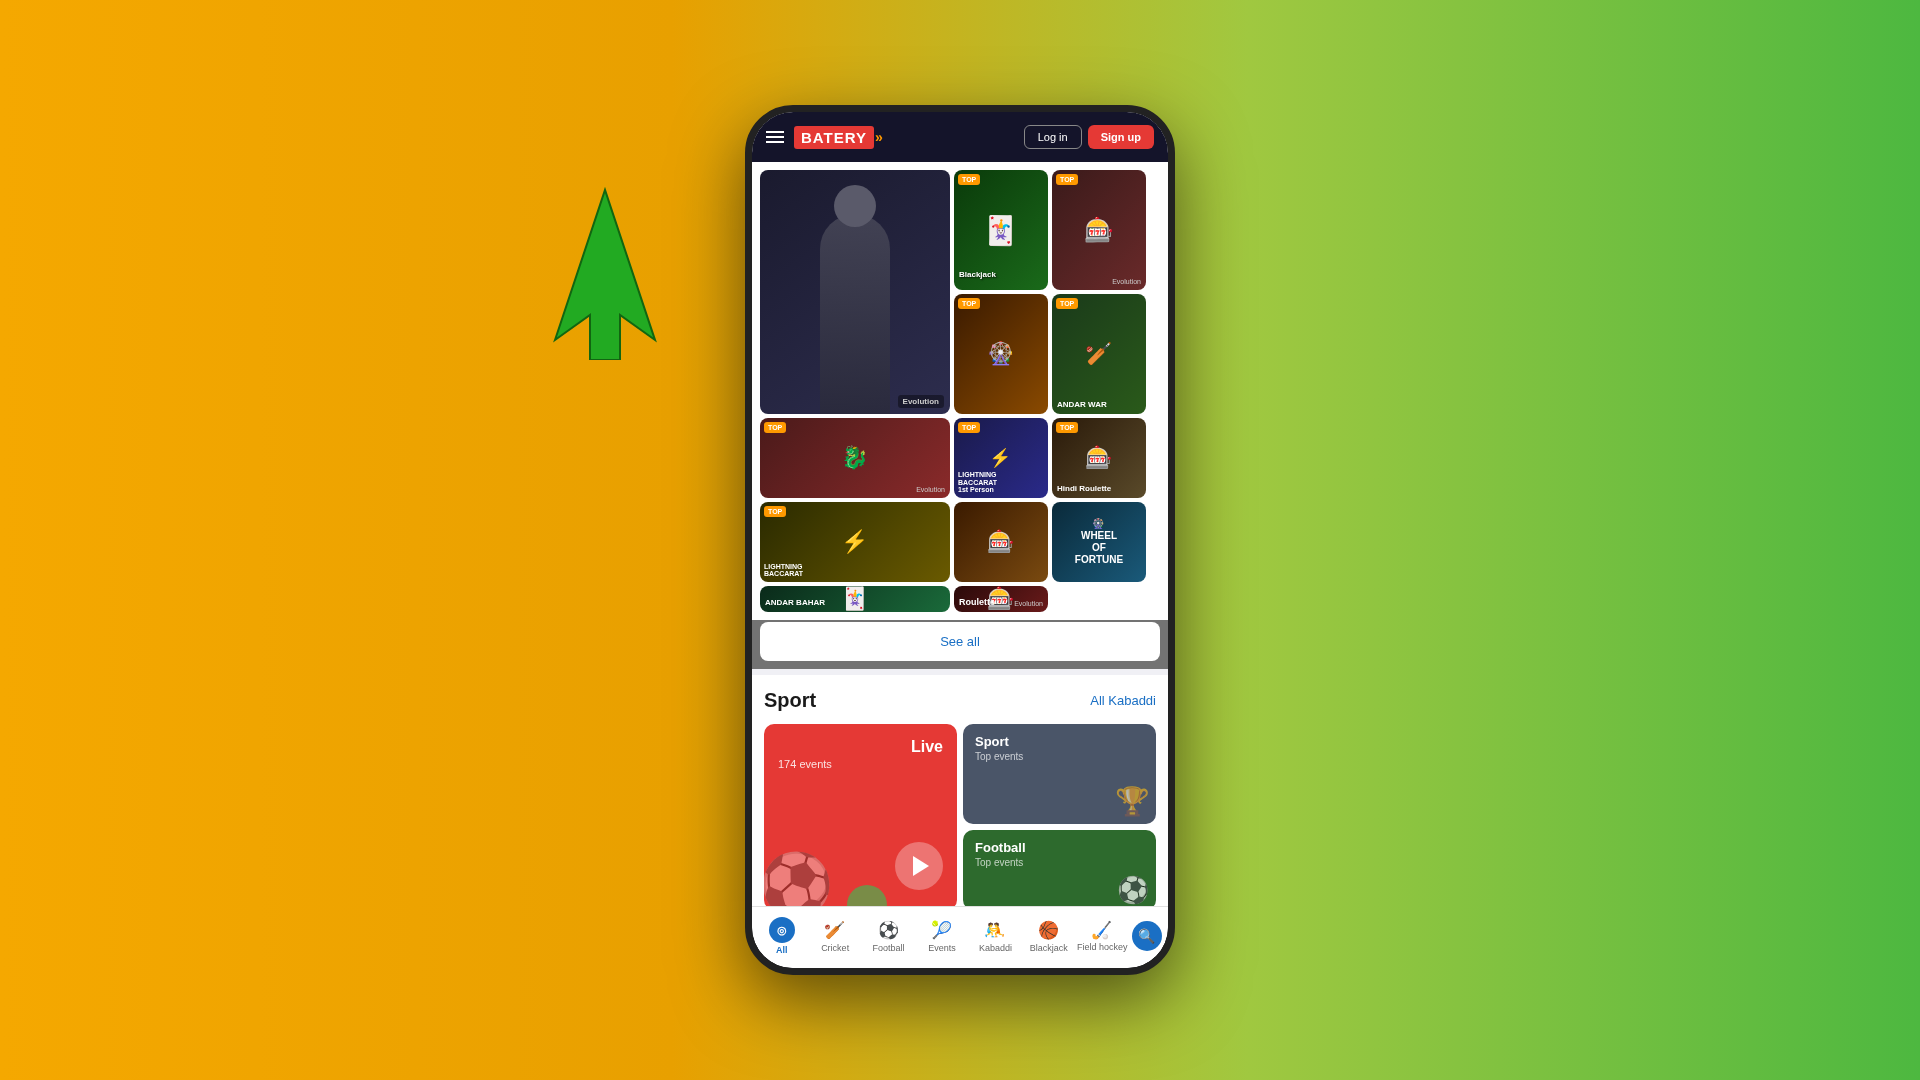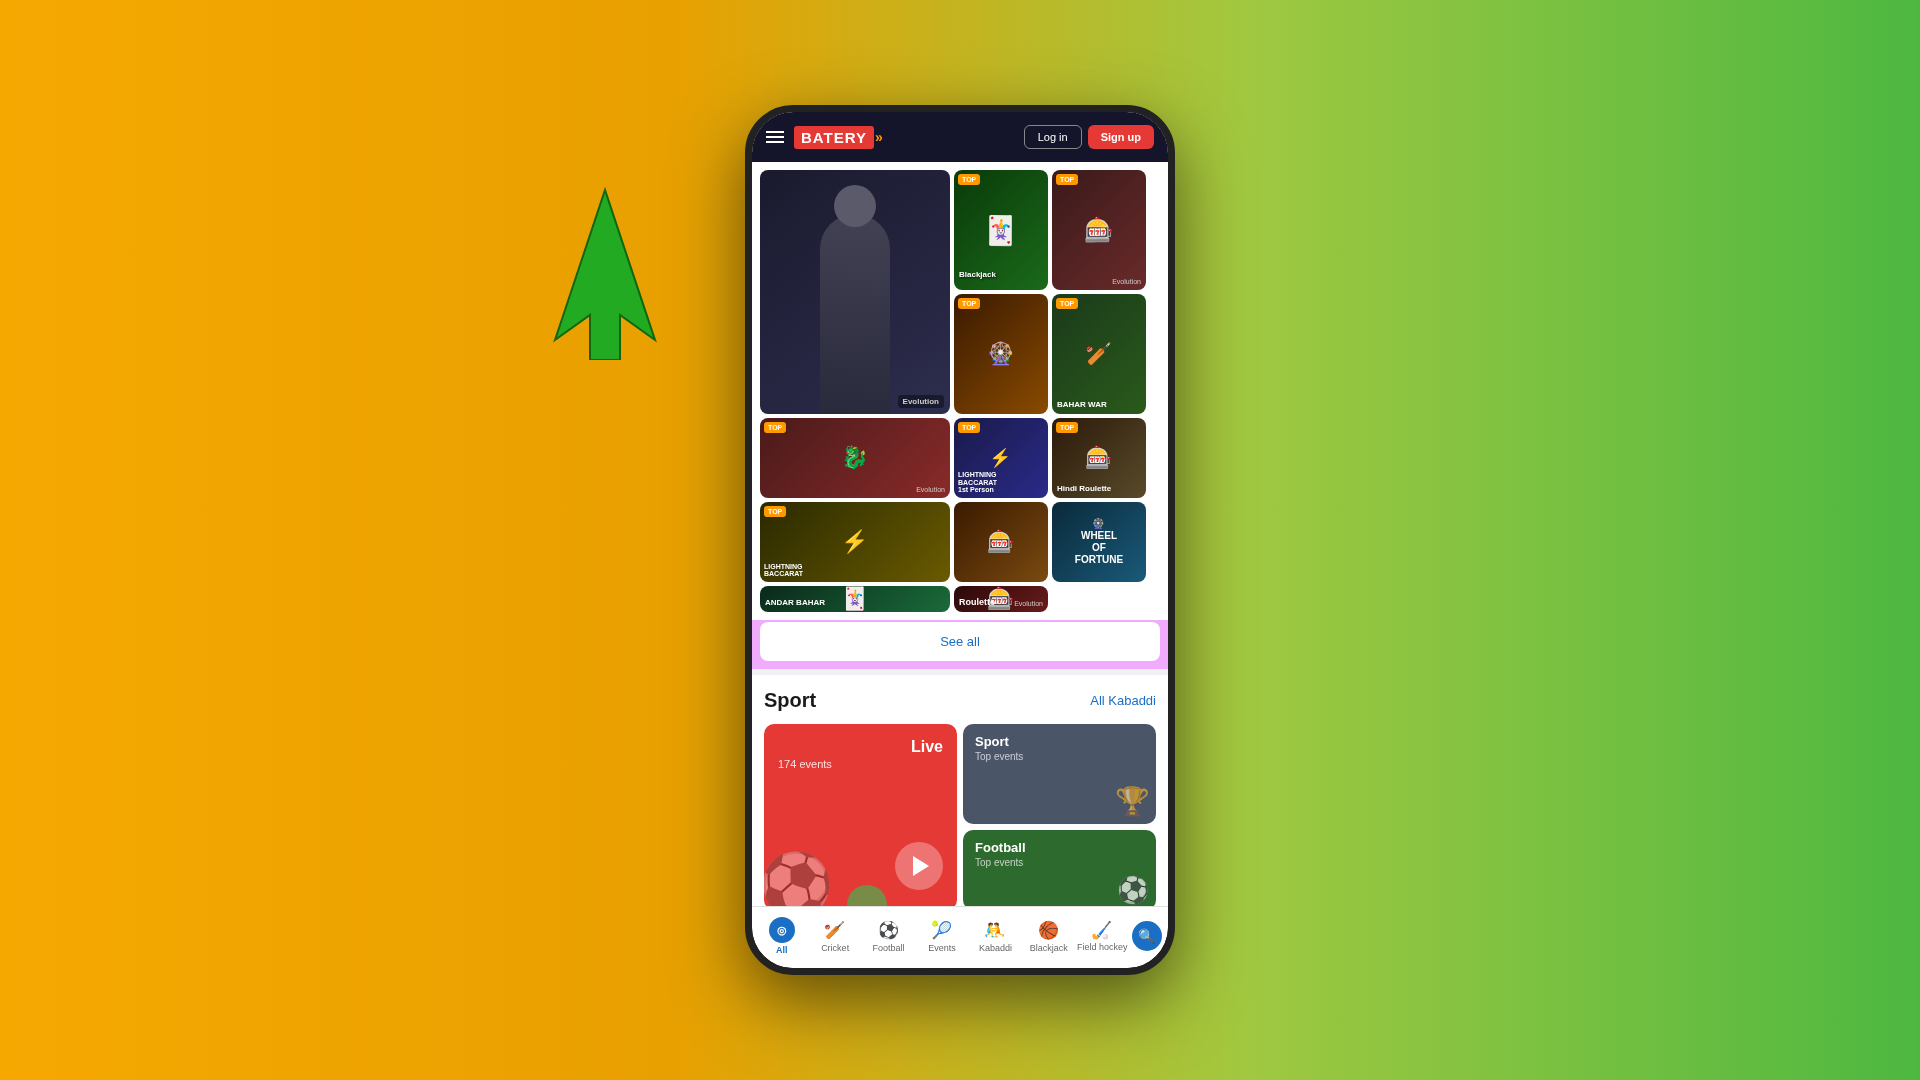--- a/index.html
+++ b/index.html
@@ -75,21 +75,21 @@
           </div>
 
           <div style="background:linear-gradient(135deg,#3a1a00,#8a4a00);border-radius:8px;overflow:hidden;position:relative;cursor:pointer;">
             <div style="width:100%;height:100%;display:flex;align-items:center;justify-content:center;font-size:22px;">🎡</div>
             <span style="position:absolute;top:4px;left:4px;background:#ff9900;color:white;font-size:7px;font-weight:800;padding:2px 4px;border-radius:3px;">TOP</span>
           </div>
 
           <div style="background:linear-gradient(135deg,#1a3a1a,#2a5a1a);border-radius:8px;overflow:hidden;position:relative;cursor:pointer;">
             <div style="width:100%;height:100%;display:flex;align-items:center;justify-content:center;font-size:22px;">🏏</div>
             <span style="position:absolute;top:4px;left:4px;background:#ff9900;color:white;font-size:7px;font-weight:800;padding:2px 4px;border-radius:3px;">TOP</span>
-            <span style="position:absolute;bottom:5px;left:5px;color:white;font-size:8px;font-weight:700;">BAHAR WAR</span>
+            <span style="position:absolute;bottom:5px;left:5px;color:white;font-size:8px;font-weight:700;">ANDAR WAR</span>
           </div>
 
           <div style="background:linear-gradient(135deg,#4a1a1a,#8a2a2a);border-radius:8px;overflow:hidden;position:relative;cursor:pointer;">
             <div style="width:100%;height:100%;display:flex;align-items:center;justify-content:center;font-size:22px;">🐉</div>
             <span style="position:absolute;top:4px;left:4px;background:#ff9900;color:white;font-size:7px;font-weight:800;padding:2px 4px;border-radius:3px;">TOP</span>
             <span style="position:absolute;bottom:5px;right:5px;color:#ccc;font-size:7px;">Evolution</span>
           </div>
 
           <div style="background:linear-gradient(135deg,#1a1a4a,#2a2a8a);border-radius:8px;overflow:hidden;position:relative;cursor:pointer;">
             <div style="width:100%;height:100%;display:flex;align-items:center;justify-content:center;font-size:18px;">⚡</div>
@@ -127,21 +127,21 @@
 
           <div style="background:linear-gradient(135deg,#2a0a0a,#6a1a1a);border-radius:8px;overflow:hidden;position:relative;cursor:pointer;">
             <div style="width:100%;height:100%;display:flex;align-items:center;justify-content:center;font-size:22px;">🎰</div>
             <span style="position:absolute;bottom:5px;left:5px;color:white;font-size:9px;font-weight:700;">Roulette</span>
             <span style="position:absolute;bottom:5px;right:5px;color:#ccc;font-size:7px;">Evolution</span>
           </div>
 
         </div>
       </div>
 
-      <div style="background:#f0abfc;padding:2px 8px 8px;">
+      <div style="background:#737373;padding:2px 8px 8px;">
         <button style="width:100%;padding:12px;text-align:center;color:#1a6fc4;font-size:13px;font-weight:500;cursor:pointer;background:white;border:none;border-radius:8px;">See all</button>
       </div>
 
       <div style="background:white;padding:14px 12px;margin-top:6px;">
         <div style="display:flex;align-items:center;justify-content:space-between;margin-bottom:12px;">
           <span style="font-size:20px;font-weight:700;color:#1a1a1a;">Sport</span>
           <span style="color:#1a6fc4;font-size:13px;cursor:pointer;">All Kabaddi</span>
         </div>
 
         <div style="display:grid;grid-template-columns:1fr 1fr;grid-template-rows:100px 80px;gap:6px;">

